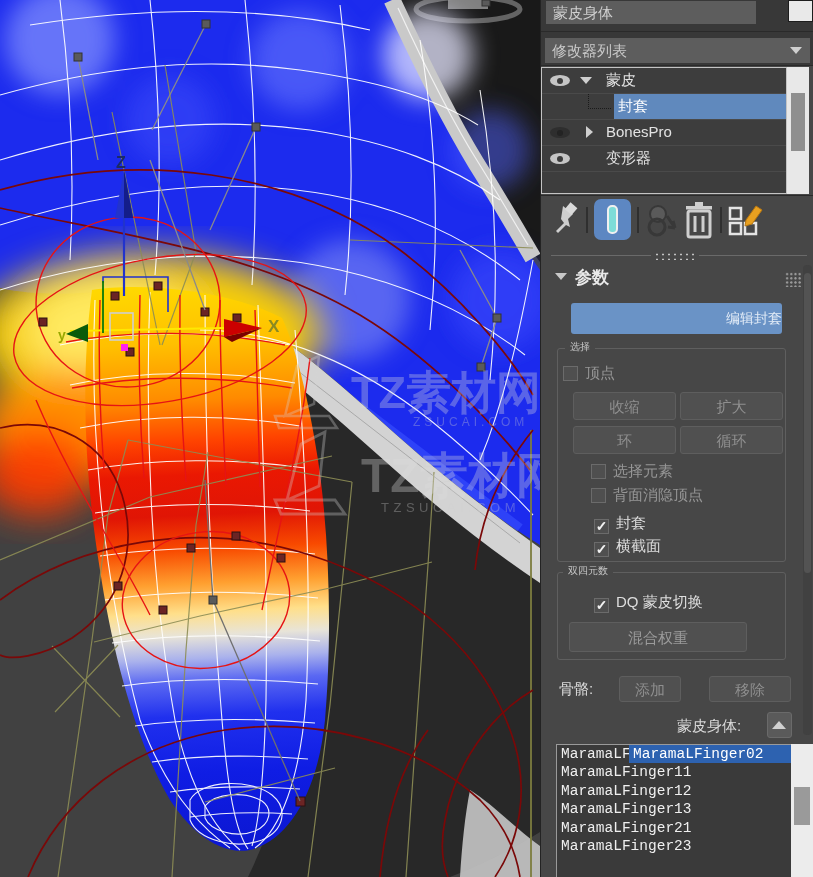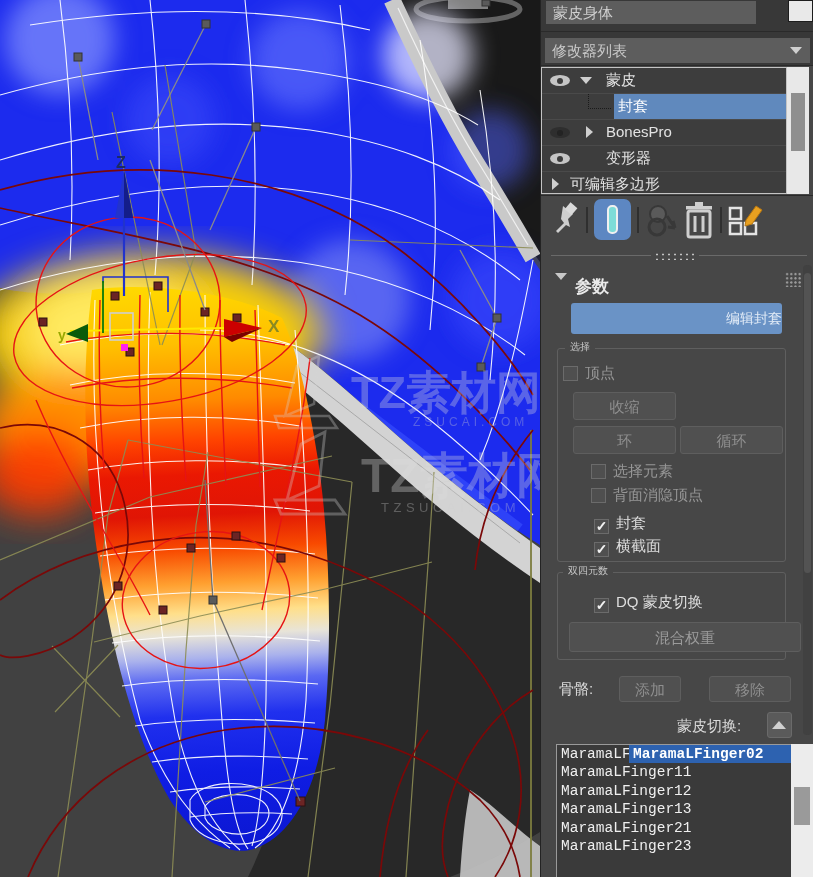--- a/index.html
+++ b/index.html
@@ -16,39 +16,39 @@
   .tri-right{width:0;height:0;border-top:6px solid transparent;border-bottom:6px solid transparent;border-left:7px solid #cfcfcf;display:inline-block;}
   #modlist .tri-down{position:absolute;right:8px;top:9px;}
   
   #stack{position:absolute;left:0;top:67px;width:246px;height:127px;background:#3d3d3d;border:1px solid #c4c4c4;box-sizing:border-box;}
   .srow{position:relative;height:25px;border-bottom:1px solid #4a4a4a;font-size:15px;color:#e2e2e2;}
   .srow .lbl{position:absolute;top:3px;}
   .eye{position:absolute;left:8px;top:7px;width:20px;height:11px;background:#c6c6c6;border-radius:50%;}
   .eye:after{content:"";position:absolute;left:7px;top:3px;width:6px;height:6px;background:#3d3d3d;border-radius:50%;}
   .eye.off{background:#2e2e2e;}
   .eye.off:after{background:#232323;}
-  .sel{position:absolute;left:72px;right:0;top:0;bottom:0;background:#6089bd;font-weight:bold;}
+  .sel{position:absolute;left:72px;right:0;top:0;bottom:0;background:#6089bd;}
   .treeline{position:absolute;left:46px;top:0px;width:22px;height:14px;border-left:1px dotted #1a1a1a;border-bottom:1px dotted #1a1a1a;}
   #stackscroll{position:absolute;left:246px;top:67px;width:22px;height:127px;background:#e8e8e8;}
   #stackscroll .thumb{position:absolute;left:4px;top:26px;width:14px;height:58px;background:#8f8f8f;}
   .hdiv{position:absolute;left:0;width:273px;height:1px;background:#2a2a2a;}
   
   #sbar{position:absolute;left:0;top:197px;width:273px;height:48px;}
   .icn{position:absolute;top:5px;}
   .isep{position:absolute;top:10px;width:2px;height:26px;background:#2f2f2f;}
   #btn-showend{position:absolute;left:53px;top:2px;width:37px;height:41px;background:#5d87c2;border-radius:7px;}
   
   #rsep{position:absolute;left:0;top:252px;width:273px;height:8px;}
   #rsep .ln{position:absolute;top:3px;height:1px;background:#6a6a6a;}
   #rsep .dots{position:absolute;left:113px;top:0px;width:42px;height:8px;
      background-image:radial-gradient(#c2c2c2 1px,transparent 1.4px);background-size:6px 5px;}
   
   .rhead{position:absolute;left:0;top:263px;width:273px;height:32px;color:#eaeaea;font-size:17px;font-weight:bold;}
   .rhead .tri-down{position:absolute;left:14px;top:10px;border-top-color:#c8c8c8;}
-  .rhead .title{position:absolute;left:34px;top:12px;}
+  .rhead .title{position:absolute;left:34px;top:3px;}
   .gripdots{position:absolute;right:12px;top:9px;width:17px;height:15px;
      background-image:radial-gradient(#9a9a9a 1px,transparent 1.3px);background-size:4.2px 4.2px;}
   .bigbtn{position:absolute;left:30px;width:211px;height:31px;background:#6a93c6;border-radius:3px;
      color:#e3ecf7;font-size:14px;text-align:right;line-height:31px;}
   .grp{position:absolute;left:16px;width:229px;border:1px solid #5f5f5f;border-radius:3px;box-sizing:border-box;}
   .legend{position:absolute;font-size:10px;color:#c6c6c6;background:#474747;padding:0 5px;}
   .btn{position:absolute;background:#505050;border:1px solid #5e5e5e;border-radius:3px;box-sizing:border-box;
      color:#8f8f8f;font-size:15px;text-align:center;}
   .cbrow{position:absolute;font-size:15px;color:#969696;height:18px;line-height:17px;}
   .cbrow.en{color:#dedede;margin-left:23px;}
@@ -317,24 +317,20 @@
       </div>
       <div class="srow">
         <span class="eye off"></span>
         <span class="tri-right" style="position:absolute;left:44px;top:6px;"></span>
         <span class="lbl" style="left:64px">BonesPro</span>
       </div>
       <div class="srow">
         <span class="eye"></span>
         <span class="lbl" style="left:64px">变形器</span>
       </div>
-      <div class="srow" style="border-bottom:none">
-        <span class="tri-right" style="position:absolute;left:10px;top:6px;"></span>
-        <span class="lbl" style="left:28px">可编辑多边形</span>
-      </div>
     </div>
     <div id="stackscroll">
         <div class="thumb"></div>
       </div>
     <div class="hdiv" style="top:195px"></div>
 
     <div id="sbar">
       <svg class="icn" style="left:8px" width="32" height="36" viewBox="0 0 32 36">
         <path d="M14,4 L24,12 L19,17 L21,25 L17,23 L9,31 L7,29 L15,21 L12,17 Z" fill="#cfcfcf"></path>
         <rect x="18" y="2" width="9" height="9" fill="#dadada" transform="rotate(40 22 6)"></rect>
@@ -381,47 +377,48 @@
 
     <div class="bigbtn" style="top:303px">编辑封套</div>
 
     <div class="grp" style="top:348px;height:214px"></div>
     <span class="legend" style="left:24px;top:340px">选择</span>
 
     <div class="cbrow" style="left:22px;top:364px">
       <span class="cbox"></span><span>顶点</span>
     </div>
     <div class="btn" style="left:32px;top:392px;width:103px;height:28px;line-height:27px">收缩</div>
+    <div class="btn" style="left:139px;top:392px;width:103px;height:28px;line-height:27px">扩大</div>
     <div class="btn" style="left:32px;top:426px;width:103px;height:28px;line-height:27px">环</div>
     <div class="btn" style="left:139px;top:426px;width:103px;height:28px;line-height:27px">循环</div>
     <div class="cbrow" style="left:50px;top:462px">
       <span class="cbox"></span><span>选择元素</span>
     </div>
     <div class="cbrow" style="left:50px;top:486px">
       <span class="cbox"></span><span>背面消隐顶点</span>
     </div>
     <div class="cbrow en" style="left:30px;top:514px">
       <span class="cbox">✓</span><span>封套</span>
     </div>
     <div class="cbrow en" style="left:30px;top:537px">
       <span class="cbox">✓</span><span>横截面</span>
     </div>
 
     <div class="grp" style="top:572px;height:88px"></div>
     <span class="legend" style="left:22px;top:564px">双四元数</span>
     <div class="cbrow en" style="left:30px;top:593px">
       <span class="cbox">✓</span><span>DQ 蒙皮切换</span>
     </div>
-    <div class="btn" style="left:28px;top:622px;width:232px;height:30px;line-height:29px;color:#9b9b9b">混合权重</div>
+    <div class="btn" style="left:28px;top:622px;width:178px;height:30px;line-height:29px;color:#9b9b9b">混合权重</div>
 
     <div class="lblrow" style="left:18px;top:680px">骨骼:</div>
     <div class="btn" style="left:78px;top:676px;width:62px;height:26px;line-height:25px">添加</div>
     <div class="btn" style="left:168px;top:676px;width:82px;height:26px;line-height:25px">移除</div>
 
-    <div class="lblrow" style="left:136px;top:717px">蒙皮切换:</div>
+    <div class="lblrow" style="left:136px;top:717px">蒙皮身体:</div>
     <div id="sortbtn">
       <span class="tri-up"></span>
     </div>
 
     <div id="bonelist">
       <div class="brow sel">MaramaLFinger02</div>
       <div class="brow">MaramaLFinger03</div>
       <div class="brow">MaramaLFinger11</div>
       <div class="brow">MaramaLFinger12</div>
       <div class="brow">MaramaLFinger13</div>

